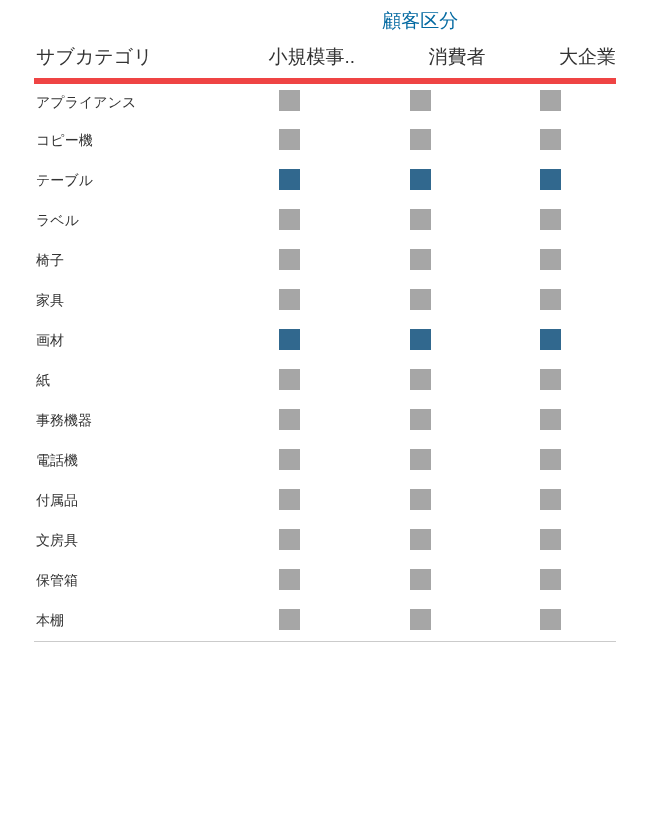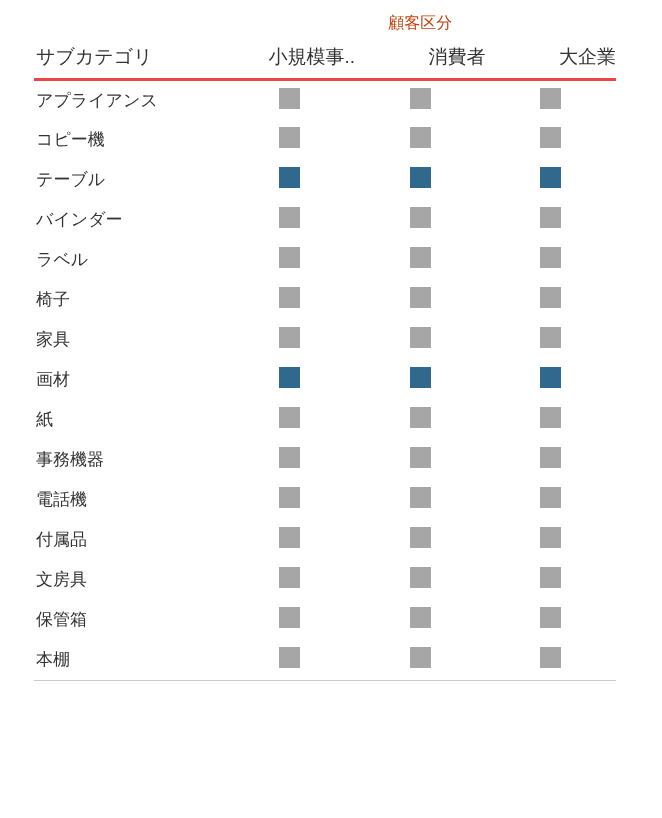--- a/index.html
+++ b/index.html
@@ -28,44 +28,44 @@
     table-layout: fixed;
   }
   .col-sub { width: 190px; }
   .col-val { width: 130px; }
   th, td {
     padding: 0;
     font-weight: normal;
   }
   .super-head {
     text-align: center;
-    font-size: 16px;
-    color: #c2410c;
+    font-size: 19px;
+    color: #0369a1;
     padding-bottom: 4px;
     height: 28px;
     vertical-align: bottom;
   }
   .col-head {
     font-size: 19px;
     color: #333333;
     text-align: right;
     padding-bottom: 8px;
     height: 32px;
     vertical-align: bottom;
   }
   .col-head.left {
     text-align: left;
     padding-left: 2px;
   }
   .head-row th {
-    border-bottom: 3px solid #ef4444;
+    border-bottom: 6px solid #ef4444;
   }
   tbody tr { height: 40px; }
   td.rowlabel {
-    font-size: 17px;
+    font-size: 14px;
     color: #333333;
     text-align: left;
     padding-left: 2px;
     white-space: nowrap;
   }
   td.cell {
     text-align: center;
     vertical-align: middle;
   }
   .mark {
@@ -120,26 +120,20 @@
           <td class="cell"><span class="mark" style="background: rgb(166, 166, 166);"></span></td>
           <td class="cell"><span class="mark" style="background: rgb(166, 166, 166);"></span></td>
         </tr>
         <tr>
           <td class="rowlabel">テーブル</td>
           <td class="cell"><span class="mark" style="background: rgb(49, 104, 142);"></span></td>
           <td class="cell"><span class="mark" style="background: rgb(49, 104, 142);"></span></td>
           <td class="cell"><span class="mark" style="background: rgb(49, 104, 142);"></span></td>
         </tr>
         <tr>
-          <td class="rowlabel">バインダー</td>
-          <td class="cell"><span class="mark" style="background: rgb(166, 166, 166);"></span></td>
-          <td class="cell"><span class="mark" style="background: rgb(166, 166, 166);"></span></td>
-          <td class="cell"><span class="mark" style="background: rgb(166, 166, 166);"></span></td>
-        </tr>
-        <tr>
           <td class="rowlabel">ラベル</td>
           <td class="cell"><span class="mark" style="background: rgb(166, 166, 166);"></span></td>
           <td class="cell"><span class="mark" style="background: rgb(166, 166, 166);"></span></td>
           <td class="cell"><span class="mark" style="background: rgb(166, 166, 166);"></span></td>
         </tr>
         <tr>
           <td class="rowlabel">椅子</td>
           <td class="cell"><span class="mark" style="background: rgb(166, 166, 166);"></span></td>
           <td class="cell"><span class="mark" style="background: rgb(166, 166, 166);"></span></td>
           <td class="cell"><span class="mark" style="background: rgb(166, 166, 166);"></span></td>

